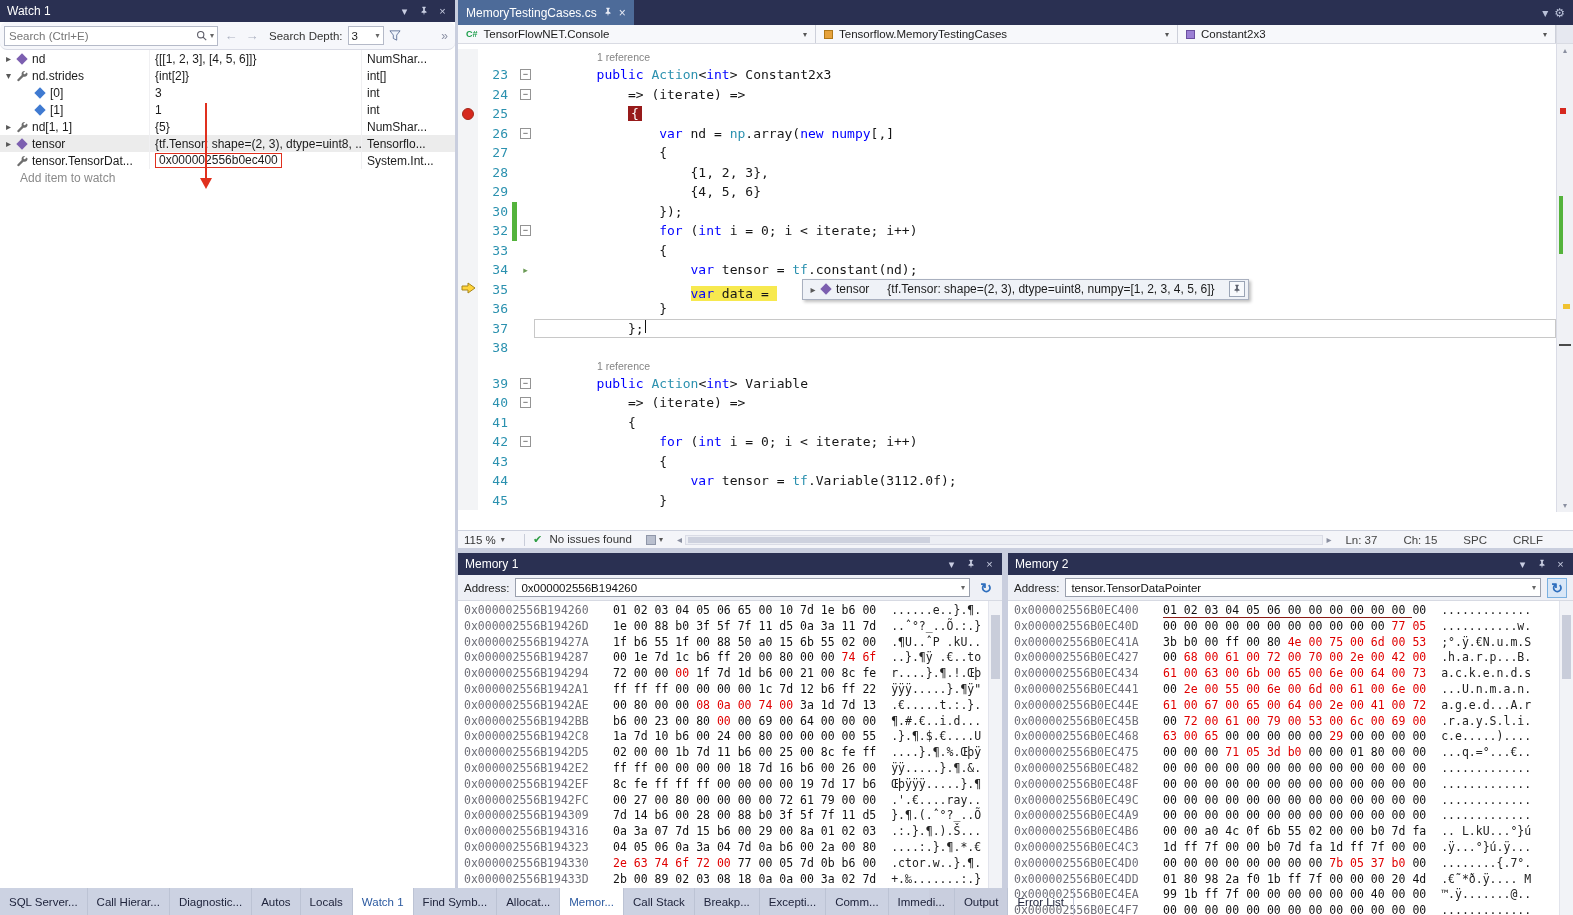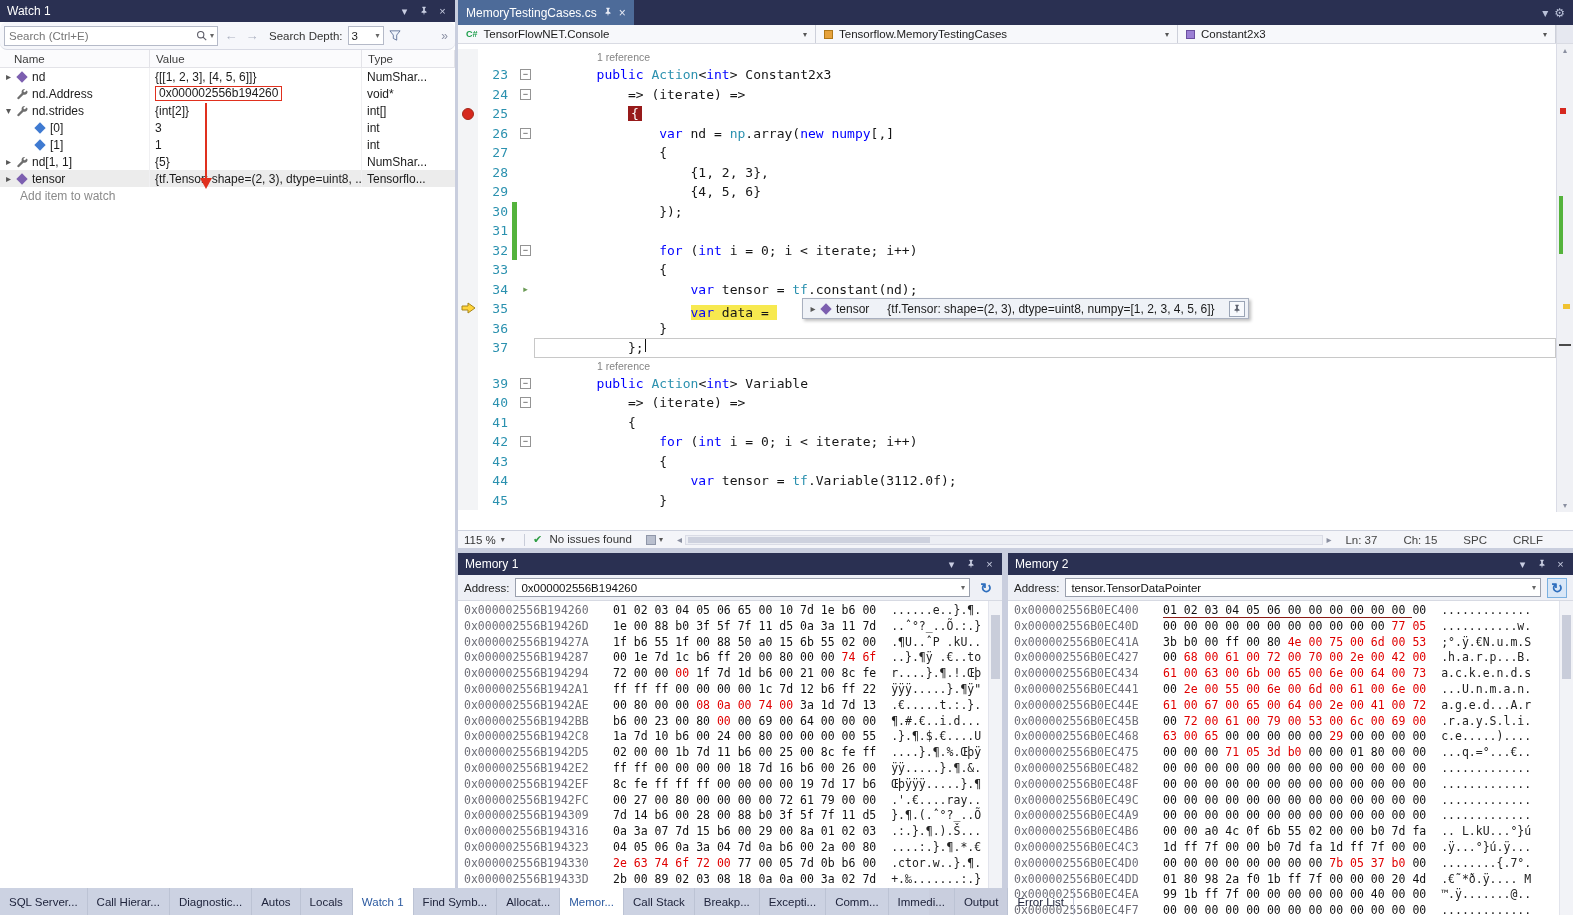--- a/index.html
+++ b/index.html
@@ -156,122 +156,117 @@
     <span class="depth-label">Search Depth:</span>
     <div class="depth-select">
       <span>3</span>
       <span class="s-ar">▾</span>
     </div>
     <span><svg width="12" height="11" viewBox="0 0 14 13">
           <path d="M1 1h12L9 6v6l-4-2V6z" fill="#eef3fb" stroke="#54678f"></path>
         </svg></span>
     <span class="overflow-gl">»</span>
   </div>
-  <div class="whead">
-    <div class="whc c1">Name</div>
-    <div class="whc c2">Value</div>
-    <div class="whc c3">Type</div>
-  </div>
   <div id="watch-rows">
       <div class="wrow">
         <div class="wc wc-name" style="padding-left: 2px;">
           <span class="exp">▸</span>
           <span class="wicon">
             <span class="diamond purple"></span>
           </span>
           <span>nd</span>
         </div>
         <div class="wc wc-val">
           <span>{[[1, 2, 3], [4, 5, 6]]}</span>
         </div>
         <div class="wc wc-type">NumShar...</div>
+      </div>
+      <div class="wrow">
+        <div class="wc wc-name" style="padding-left: 2px;">
+          <span class="exp">▾</span>
+          <span class="wicon">
+            <svg width="12" height="12" viewBox="0 0 16 16">
+              <path fill="#6e6e6e" d="M14.2 3.4l-2.3 2.3-1.6-.4-.4-1.6 2.3-2.3A3.8 3.8 0 0 0 7.6 6.1c.1.4 0 .8-.2 1L2.3 12.2a1.5 1.5 0 1 0 2.1 2.1l5.1-5.1c.2-.2.6-.3 1-.2a3.8 3.8 0 0 0 4.7-4.6z"></path>
+            </svg>
+          </span>
+          <span>nd.strides</span>
+        </div>
+        <div class="wc wc-val">
+          <span>{int[2]}</span>
+        </div>
+        <div class="wc wc-type">int[]</div>
+      </div>
+      <div class="wrow">
+        <div class="wc wc-name" style="padding-left: 20px;">
+          <span class="exp"></span>
+          <span class="wicon">
+            <span class="diamond blue"></span>
+          </span>
+          <span>[0]</span>
+        </div>
+        <div class="wc wc-val">
+          <span>3</span>
+        </div>
+        <div class="wc wc-type">int</div>
+      </div>
+      <div class="wrow">
+        <div class="wc wc-name" style="padding-left: 20px;">
+          <span class="exp"></span>
+          <span class="wicon">
+            <span class="diamond blue"></span>
+          </span>
+          <span>[1]</span>
+        </div>
+        <div class="wc wc-val">
+          <span>1</span>
+        </div>
+        <div class="wc wc-type">int</div>
+      </div>
+      <div class="wrow">
+        <div class="wc wc-name" style="padding-left: 2px;">
+          <span class="exp">▸</span>
+          <span class="wicon">
+            <svg width="12" height="12" viewBox="0 0 16 16">
+              <path fill="#6e6e6e" d="M14.2 3.4l-2.3 2.3-1.6-.4-.4-1.6 2.3-2.3A3.8 3.8 0 0 0 7.6 6.1c.1.4 0 .8-.2 1L2.3 12.2a1.5 1.5 0 1 0 2.1 2.1l5.1-5.1c.2-.2.6-.3 1-.2a3.8 3.8 0 0 0 4.7-4.6z"></path>
+            </svg>
+          </span>
+          <span>nd[1, 1]</span>
+        </div>
+        <div class="wc wc-val">
+          <span>{5}</span>
+        </div>
+        <div class="wc wc-type">NumShar...</div>
+      </div>
+      <div class="wrow shaded">
+        <div class="wc wc-name" style="padding-left: 2px;">
+          <span class="exp">▸</span>
+          <span class="wicon">
+            <span class="diamond purple"></span>
+          </span>
+          <span>tensor</span>
+        </div>
+        <div class="wc wc-val">
+          <span>{tf.Tensor: shape=(2, 3), dtype=uint8, ...</span>
+        </div>
+        <div class="wc wc-type">Tensorflo...</div>
       </div>
       <div class="wrow">
         <div class="wc wc-name" style="padding-left: 2px;">
           <span class="exp"></span>
           <span class="wicon">
             <svg width="12" height="12" viewBox="0 0 16 16">
               <path fill="#6e6e6e" d="M14.2 3.4l-2.3 2.3-1.6-.4-.4-1.6 2.3-2.3A3.8 3.8 0 0 0 7.6 6.1c.1.4 0 .8-.2 1L2.3 12.2a1.5 1.5 0 1 0 2.1 2.1l5.1-5.1c.2-.2.6-.3 1-.2a3.8 3.8 0 0 0 4.7-4.6z"></path>
             </svg>
           </span>
-          <span>nd.Address</span>
+          <span>tensor.TensorDat...</span>
         </div>
         <div class="wc wc-val">
-          <span class="vbox">0x000002556b194260</span>
-        </div>
-        <div class="wc wc-type">void*</div>
-      </div>
-      <div class="wrow">
-        <div class="wc wc-name" style="padding-left: 2px;">
-          <span class="exp">▾</span>
-          <span class="wicon">
-            <svg width="12" height="12" viewBox="0 0 16 16">
-              <path fill="#6e6e6e" d="M14.2 3.4l-2.3 2.3-1.6-.4-.4-1.6 2.3-2.3A3.8 3.8 0 0 0 7.6 6.1c.1.4 0 .8-.2 1L2.3 12.2a1.5 1.5 0 1 0 2.1 2.1l5.1-5.1c.2-.2.6-.3 1-.2a3.8 3.8 0 0 0 4.7-4.6z"></path>
-            </svg>
-          </span>
-          <span>nd.strides</span>
-        </div>
-        <div class="wc wc-val">
-          <span>{int[2]}</span>
-        </div>
-        <div class="wc wc-type">int[]</div>
-      </div>
-      <div class="wrow">
-        <div class="wc wc-name" style="padding-left: 20px;">
-          <span class="exp"></span>
-          <span class="wicon">
-            <span class="diamond blue"></span>
-          </span>
-          <span>[0]</span>
-        </div>
-        <div class="wc wc-val">
-          <span>3</span>
-        </div>
-        <div class="wc wc-type">int</div>
-      </div>
-      <div class="wrow">
-        <div class="wc wc-name" style="padding-left: 20px;">
-          <span class="exp"></span>
-          <span class="wicon">
-            <span class="diamond blue"></span>
-          </span>
-          <span>[1]</span>
-        </div>
-        <div class="wc wc-val">
-          <span>1</span>
-        </div>
-        <div class="wc wc-type">int</div>
-      </div>
-      <div class="wrow">
-        <div class="wc wc-name" style="padding-left: 2px;">
-          <span class="exp">▸</span>
-          <span class="wicon">
-            <svg width="12" height="12" viewBox="0 0 16 16">
-              <path fill="#6e6e6e" d="M14.2 3.4l-2.3 2.3-1.6-.4-.4-1.6 2.3-2.3A3.8 3.8 0 0 0 7.6 6.1c.1.4 0 .8-.2 1L2.3 12.2a1.5 1.5 0 1 0 2.1 2.1l5.1-5.1c.2-.2.6-.3 1-.2a3.8 3.8 0 0 0 4.7-4.6z"></path>
-            </svg>
-          </span>
-          <span>nd[1, 1]</span>
-        </div>
-        <div class="wc wc-val">
-          <span>{5}</span>
-        </div>
-        <div class="wc wc-type">NumShar...</div>
-      </div>
-      <div class="wrow shaded">
-        <div class="wc wc-name" style="padding-left: 2px;">
-          <span class="exp">▸</span>
-          <span class="wicon">
-            <span class="diamond purple"></span>
-          </span>
-          <span>tensor</span>
-        </div>
-        <div class="wc wc-val">
-          <span>{tf.Tensor: shape=(2, 3), dtype=uint8, ...</span>
-        </div>
-        <div class="wc wc-type">Tensorflo...</div>
+          <span class="vbox">0x000002556b0ec400</span>
+        </div>
+        <div class="wc wc-type">System.Int...</div>
       </div>
     </div>
   <div class="add-row">
     <span>Add item to watch</span>
   </div>
   <svg class="watch-arrow" width="455" height="888">
     <line x1="206" y1="103" x2="206" y2="178" stroke="#e0301e" stroke-width="2"></line>
     <polygon points="200,178 212,178 206,189" fill="#e0301e"></polygon>
   </svg>
 </div>
@@ -388,29 +383,20 @@
             <span class="code-text" style="padding-left: 20ch;"><span class="c-p">{4, 5, 6}</span></span>
           </div>
         </div>
         <div class="cl">
           <span class="g-bp"></span>
           <span class="g-num">30</span>
           <span class="g-chg on"></span>
           <span class="g-fold"></span>
           <div class="g-code">
             <span class="code-text" style="padding-left: 16ch;"><span class="c-p">});</span></span>
-          </div>
-        </div>
-        <div class="cl">
-          <span class="g-bp"></span>
-          <span class="g-num">31</span>
-          <span class="g-chg on"></span>
-          <span class="g-fold"></span>
-          <div class="g-code">
-            <span class="code-text" style="padding-left: 0ch;"></span>
           </div>
         </div>
         <div class="cl">
           <span class="g-bp"></span>
           <span class="g-num">32</span>
           <span class="g-chg on"></span>
           <span class="g-fold">
             <span class="fold-box">−</span>
           </span>
           <div class="g-code">
@@ -472,20 +458,29 @@
             <span class="code-text" style="padding-left: 16ch;"><span class="c-p">}</span></span>
           </div>
         </div>
         <div class="cl">
           <span class="g-bp"></span>
           <span class="g-num">37</span>
           <span class="g-chg"></span>
           <span class="g-fold"></span>
           <div class="g-code curline">
             <span class="code-text" style="padding-left: 12ch;"><span class="c-p">};</span><span class="caret"></span></span>
+          </div>
+        </div>
+        <div class="cl">
+          <span class="g-bp"></span>
+          <span class="g-num">38</span>
+          <span class="g-chg"></span>
+          <span class="g-fold"></span>
+          <div class="g-code">
+            <span class="code-text" style="padding-left: 0ch;"></span>
           </div>
         </div>
         <div class="cl ref">
           <span class="g-bp"></span>
           <span class="g-num"></span>
           <span class="g-chg"></span>
           <span class="g-fold"></span>
           <div class="g-code ref-text" style="padding-left: 63px;">1 reference</div>
         </div>
         <div class="cl">

